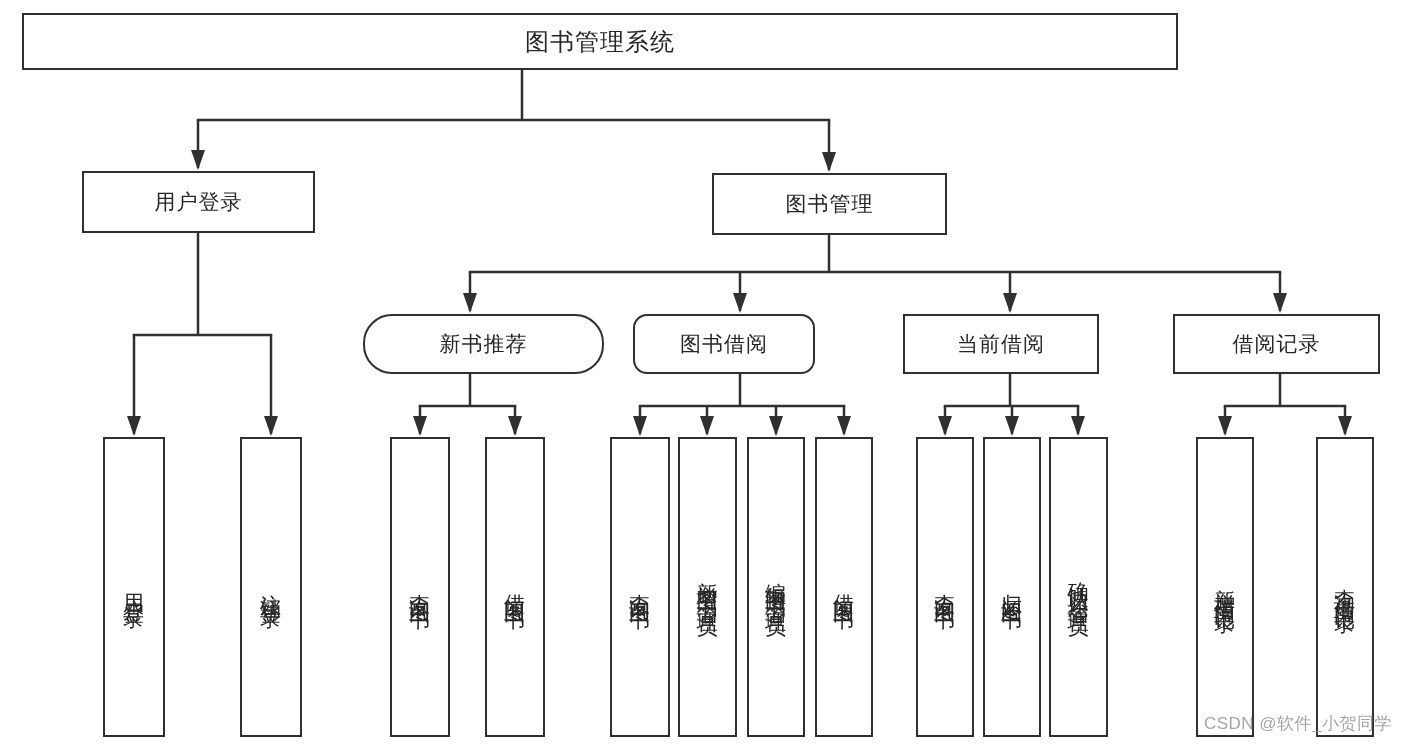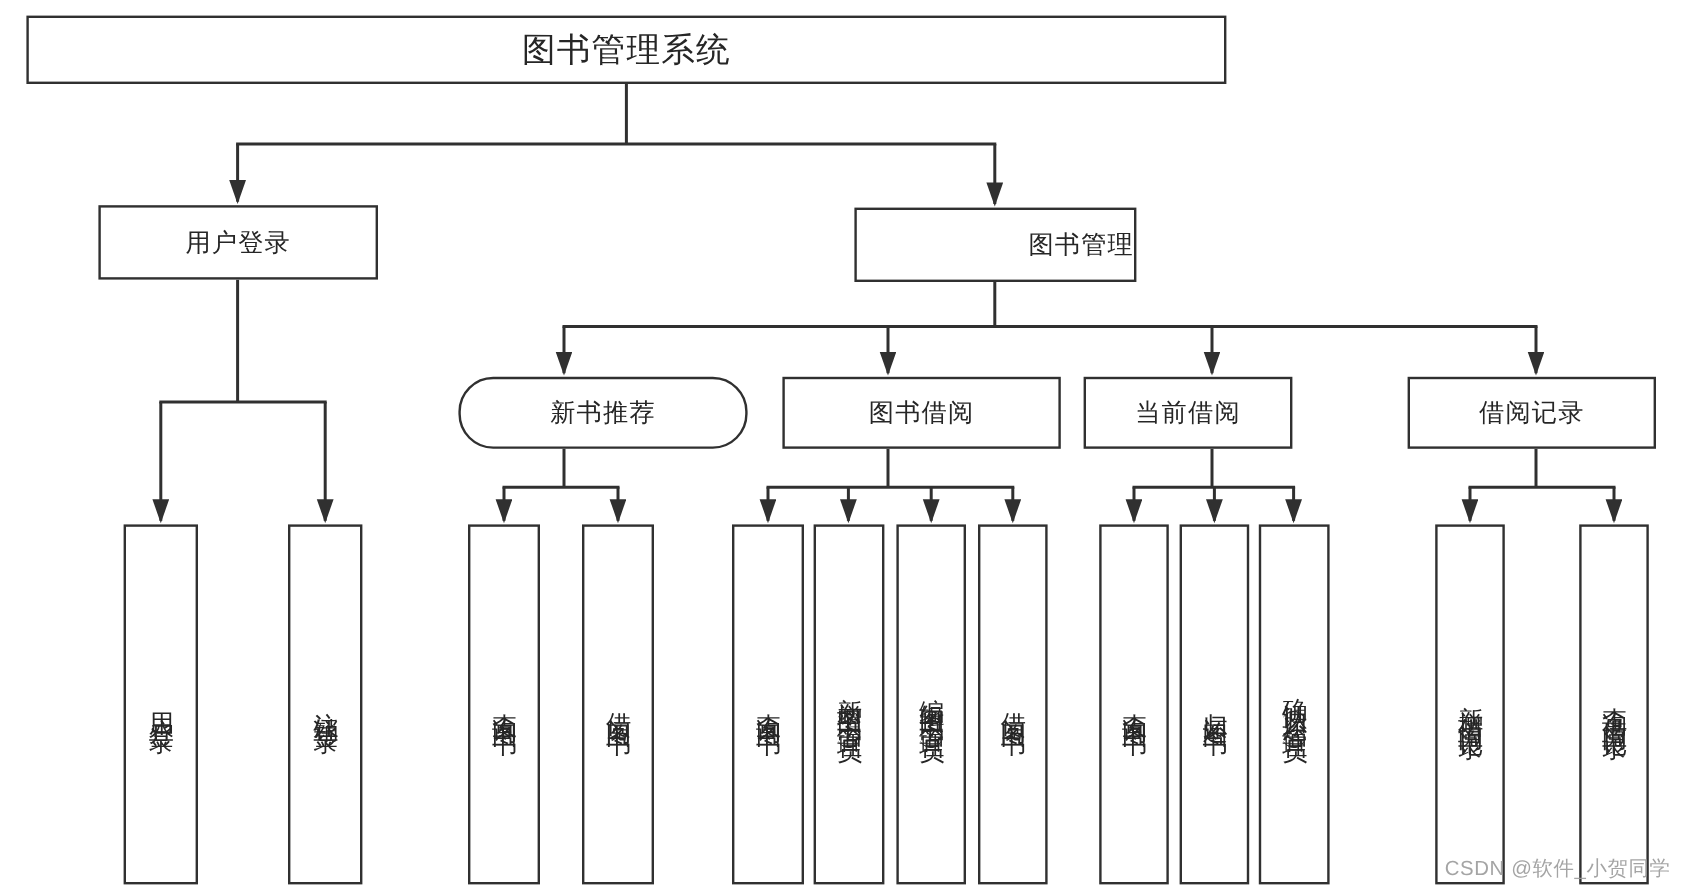--- a/index.html
+++ b/index.html
@@ -42,26 +42,26 @@
     font-size: 21px;
     color: #262626;
     z-index: 2;
   }
   .leaf .vtext {
     writing-mode: vertical-rl;
     text-orientation: mixed;
     letter-spacing: 5px;
     line-height: 1.1;
   }
-  #box-root          { left: 22px;   top: 13px;  width: 1000px; height: 57px; font-size: 28px; }
+  #box-root          { left: 22px;   top: 13px;  width: 1156px; height: 57px; font-size: 24px; }
   #box-user-login    { left: 82px;   top: 171px; width: 233px;  height: 62px; }
-  #box-book-mgmt     { left: 712px;  top: 173px; width: 235px;  height: 62px; justify-content: flex-end; }
-  #box-new-book      { left: 382px;  top: 314px; width: 241px;  height: 60px; border-radius: 29px; }
-  #box-book-borrow   { left: 652px;  top: 314px; width: 232px;  height: 60px; }
-  #box-current-borrow{ left: 903px;  top: 314px; width: 174px;  height: 60px; }
+  #box-book-mgmt     { left: 712px;  top: 173px; width: 235px;  height: 62px; }
+  #box-new-book      { left: 363px;  top: 314px; width: 241px;  height: 60px; border-radius: 29px; }
+  #box-book-borrow   { left: 633px;  top: 314px; width: 182px;  height: 60px; border-radius: 14px; }
+  #box-current-borrow{ left: 903px;  top: 314px; width: 196px;  height: 60px; }
   #box-borrow-record { left: 1173px; top: 314px; width: 207px;  height: 60px; }
   #leaf-1  { left: 103px;  width: 62px; }
   #leaf-2  { left: 240px;  width: 62px; }
   #leaf-3  { left: 390px;  width: 60px; }
   #leaf-4  { left: 485px;  width: 60px; }
   #leaf-5  { left: 610px;  width: 60px; }
   #leaf-6  { left: 678px;  width: 59px; }
   #leaf-7  { left: 747px;  width: 58px; }
   #leaf-8  { left: 815px;  width: 58px; }
   #leaf-9  { left: 916px;  width: 58px; }

